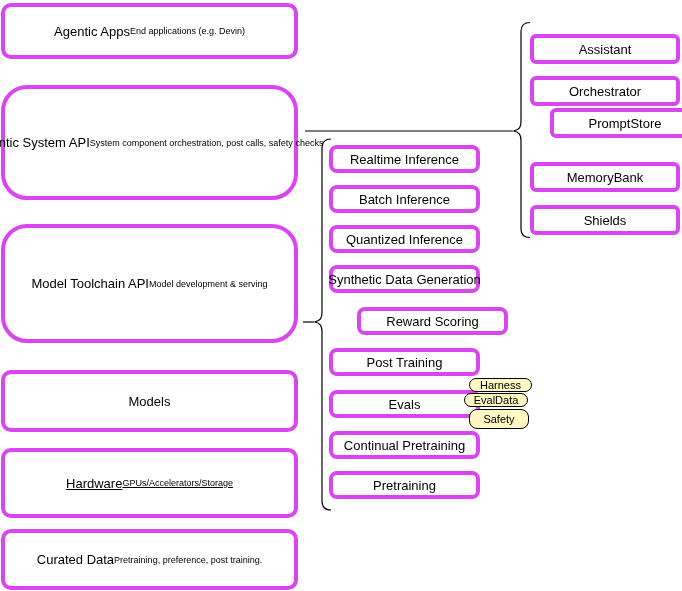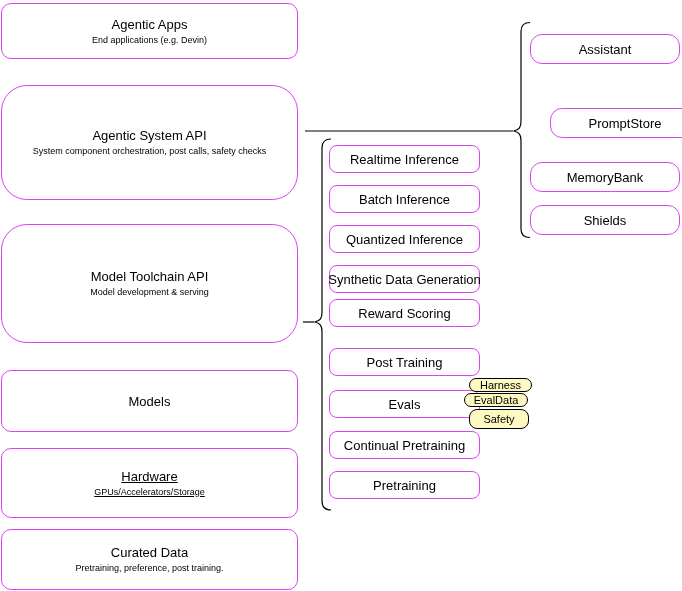--- a/index.html
+++ b/index.html
@@ -3,28 +3,28 @@
 <meta charset="utf-8">
 <style>
   html,body{margin:0;padding:0;background:#ffffff;}
   .canvas{
     position:relative;width:682px;height:591px;background:#ffffff;
     font-family:"Liberation Sans",sans-serif;color:#000000;overflow:hidden;
   }
   .overlay{position:absolute;left:0;top:0;z-index:1;}
   .node{
     position:absolute;box-sizing:border-box;background:#ffffff;
-    border:1px solid #d946ef;display:flex;flex-direction:column;
+    border:4px solid #d946ef;display:flex;flex-direction:row;
     align-items:center;justify-content:center;text-align:center;z-index:2;
   }
   .lnode{left:1px;width:297px;}
   .lnode .t{font-size:13px;line-height:17px;white-space:nowrap;}
   .lnode .s{font-size:9px;line-height:14px;white-space:nowrap;}
   .mnode{left:329px;width:151px;height:28px;border-radius:8px;font-size:13px;}
-  .rnode{left:530px;width:150px;height:30px;border-radius:12px;font-size:13px;}
+  .rnode{left:530px;width:150px;height:30px;border-radius:6px;font-size:13px;}
   .label{white-space:nowrap;}
   .pill{
     position:absolute;box-sizing:border-box;background:#fef9c3;
     border:1px solid #000000;border-radius:8px;display:flex;align-items:center;
     justify-content:center;font-size:11px;line-height:12px;z-index:3;white-space:nowrap;
   }
 </style>
 </head>
 <body>
 
@@ -73,21 +73,21 @@
   </div>
   <div class="node mnode" style="top:185px;">
     <span class="label">Batch Inference</span>
   </div>
   <div class="node mnode" style="top:225px;">
     <span class="label">Quantized Inference</span>
   </div>
   <div class="node mnode" style="top:265px;">
     <span class="label">Synthetic Data Generation</span>
   </div>
-  <div class="node mnode" style="top:299px;">
+  <div class="node mnode" style="top:307px;margin-left:28px;">
     <span class="label">Reward Scoring</span>
   </div>
   <div class="node mnode" style="top:348px;">
     <span class="label">Post Training</span>
   </div>
   <div class="node mnode" style="top:390px;">
     <span class="label">Evals</span>
   </div>
   <div class="node mnode" style="top:431px;">
     <span class="label">Continual Pretraining</span>
@@ -102,20 +102,23 @@
   <div class="pill" style="left:464px;top:393px;width:64px;height:14px;">
     <span>EvalData</span>
   </div>
   <div class="pill" style="left:469px;top:409px;width:60px;height:20px;">
     <span>Safety</span>
   </div>
 
   <div class="node rnode" style="top:34px;">
     <span class="label">Assistant</span>
   </div>
+  <div class="node rnode" style="top:76px;">
+    <span class="label">Orchestrator</span>
+  </div>
   <div class="node rnode" style="top:108px;margin-left:20px;">
     <span class="label">PromptStore</span>
   </div>
   <div class="node rnode" style="top:162px;">
     <span class="label">MemoryBank</span>
   </div>
   <div class="node rnode" style="top:205px;">
     <span class="label">Shields</span>
   </div>
 

